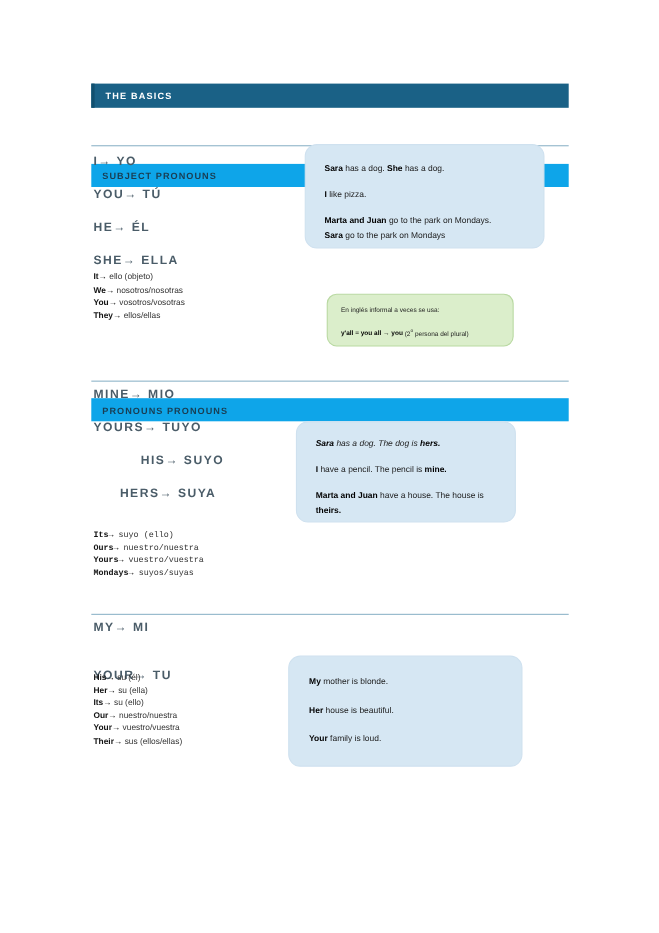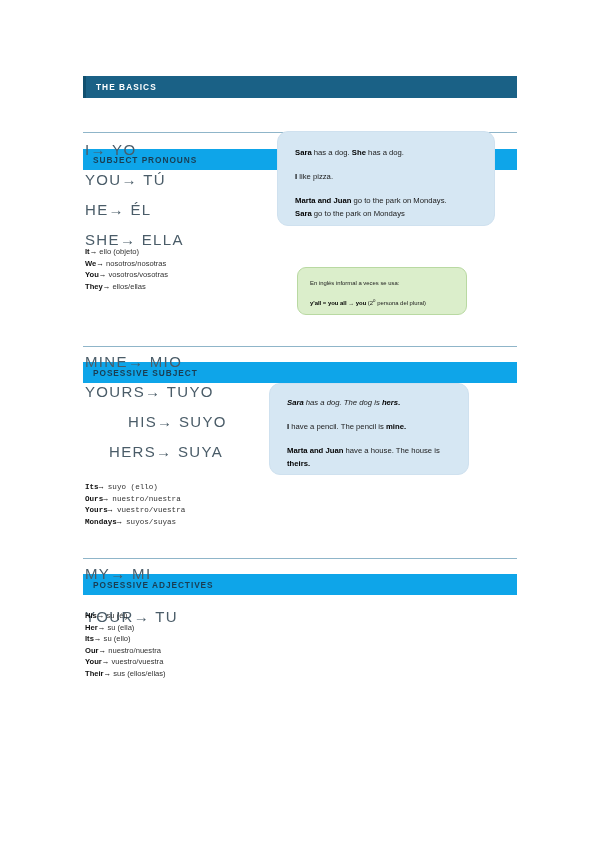--- a/index.html
+++ b/index.html
@@ -72,23 +72,24 @@
     width: 434px;
     height: 0;
     border-top: 1.3px solid #8fb5c9;
   }
 
   
   .entry-big {
     position: absolute;
     left: 85px;
     color: #4a5c68;
-    font-size: 15px;
+    font-size: 11px;
     letter-spacing: 1.35px;
     white-space: nowrap;
+    font-weight: bold;
   }
 
   
   .sub-list {
     position: absolute;
     left: 85px;
     color: #2a2a2a;
     font-size: 7.6px;
     line-height: 11.6px;
     white-space: nowrap;
@@ -163,21 +164,21 @@
     <div class="line" style="left:17px; top:64px;"><b>Marta and Juan</b><span> go to the park on Mondays.</span></div>
     <div class="line" style="left:17px; top:77px;"><b>Sara</b><span> go to the park on Mondays</span></div>
   </div>
 
   <div class="callout green" style="left:297px; top:267px; width:170px; height:48px;">
     <div class="line" style="left:12px; top:12px;"><span>En inglés informal a veces se usa:</span></div>
     <div class="line" style="left:12px; top:30px;"><b>y'all = you all → you</b><span> (2<span class="sup">o</span> persona del plural)</span></div>
   </div>
 
   <div class="section-bar" style="top:314px;">
-    <span class="label">POSESSIVE SUBJECT</span>
+    <span class="label">PRONOUNS PRONOUNS</span>
   </div>
   <div class="rule" style="top:346px;"></div>
 
   <div class="entry-big" style="top:353px;">MINE→ MIO</div>
   <div class="entry-big" style="top:383px;">YOURS→ TUYO</div>
   <div class="entry-big" style="top:413px;padding-left:43px;">HIS→ SUYO</div>
   <div class="entry-big" style="top:443px;padding-left:24px;">HERS→ SUYA</div>
 
   <div class="sub-list" style="top:482px;font-family:Liberation Mono, monospace;">
     <span class="row"><span class="term">Its→</span> <span class="gloss">suyo (ello)</span></span>
@@ -186,31 +187,33 @@
     <span class="row"><span class="term">Mondays→</span> <span class="gloss">suyos/suyas</span></span>
   </div>
 
   <div class="callout blue" style="left:269px; top:383px; width:200px; height:92px;">
     <div class="line" style="left:17px; top:14px;font-style:italic;"><b>Sara</b><span> has a dog. The dog is </span><b>hers.</b></div>
     <div class="line" style="left:17px; top:38px;"><b>I</b><span> have a pencil. The pencil is </span><b>mine.</b></div>
     <div class="line" style="left:17px; top:62px;"><b>Marta and Juan</b><span> have a house. The house is</span></div>
     <div class="line" style="left:17px; top:75px;"><b>theirs.</b></div>
   </div>
 
-  <div class="section-bar" style="top:526px;">
-    <span class="label">POSESSIVE ADJECTIVES</span>
-  </div>
   <div class="rule" style="top:558px;"></div>
 
   <div class="entry-big" style="top:565px;">MY→ MI</div>
   <div class="entry-big" style="top:595px;margin-top:13px;">YOUR→ TU</div>
 
   <div class="sub-list" style="top:610px;">
     <span class="row"><span class="term">His→</span> <span class="gloss">su (él)</span></span>
     <span class="row"><span class="term">Her→</span> <span class="gloss">su (ella)</span></span>
     <span class="row"><span class="term">Its→</span> <span class="gloss">su (ello)</span></span>
     <span class="row"><span class="term">Our→</span> <span class="gloss">nuestro/nuestra</span></span>
     <span class="row"><span class="term">Your→</span> <span class="gloss">vuestro/vuestra</span></span>
     <span class="row"><span class="term">Their→</span> <span class="gloss">sus (ellos/ellas)</span></span>
   </div>
 
+  <div class="callout blue" style="left:262px; top:596px; width:213px; height:101px;">
+    <div class="line" style="left:18px; top:18px;"><b>My</b><span> mother is blonde.</span></div>
+    <div class="line" style="left:18px; top:44px;"><b>Her</b><span> house is beautiful.</span></div>
+    <div class="line" style="left:18px; top:70px;"><b>Your</b><span> family is loud.</span></div>
+  </div>
 
 </div>
 
 </body></html>

